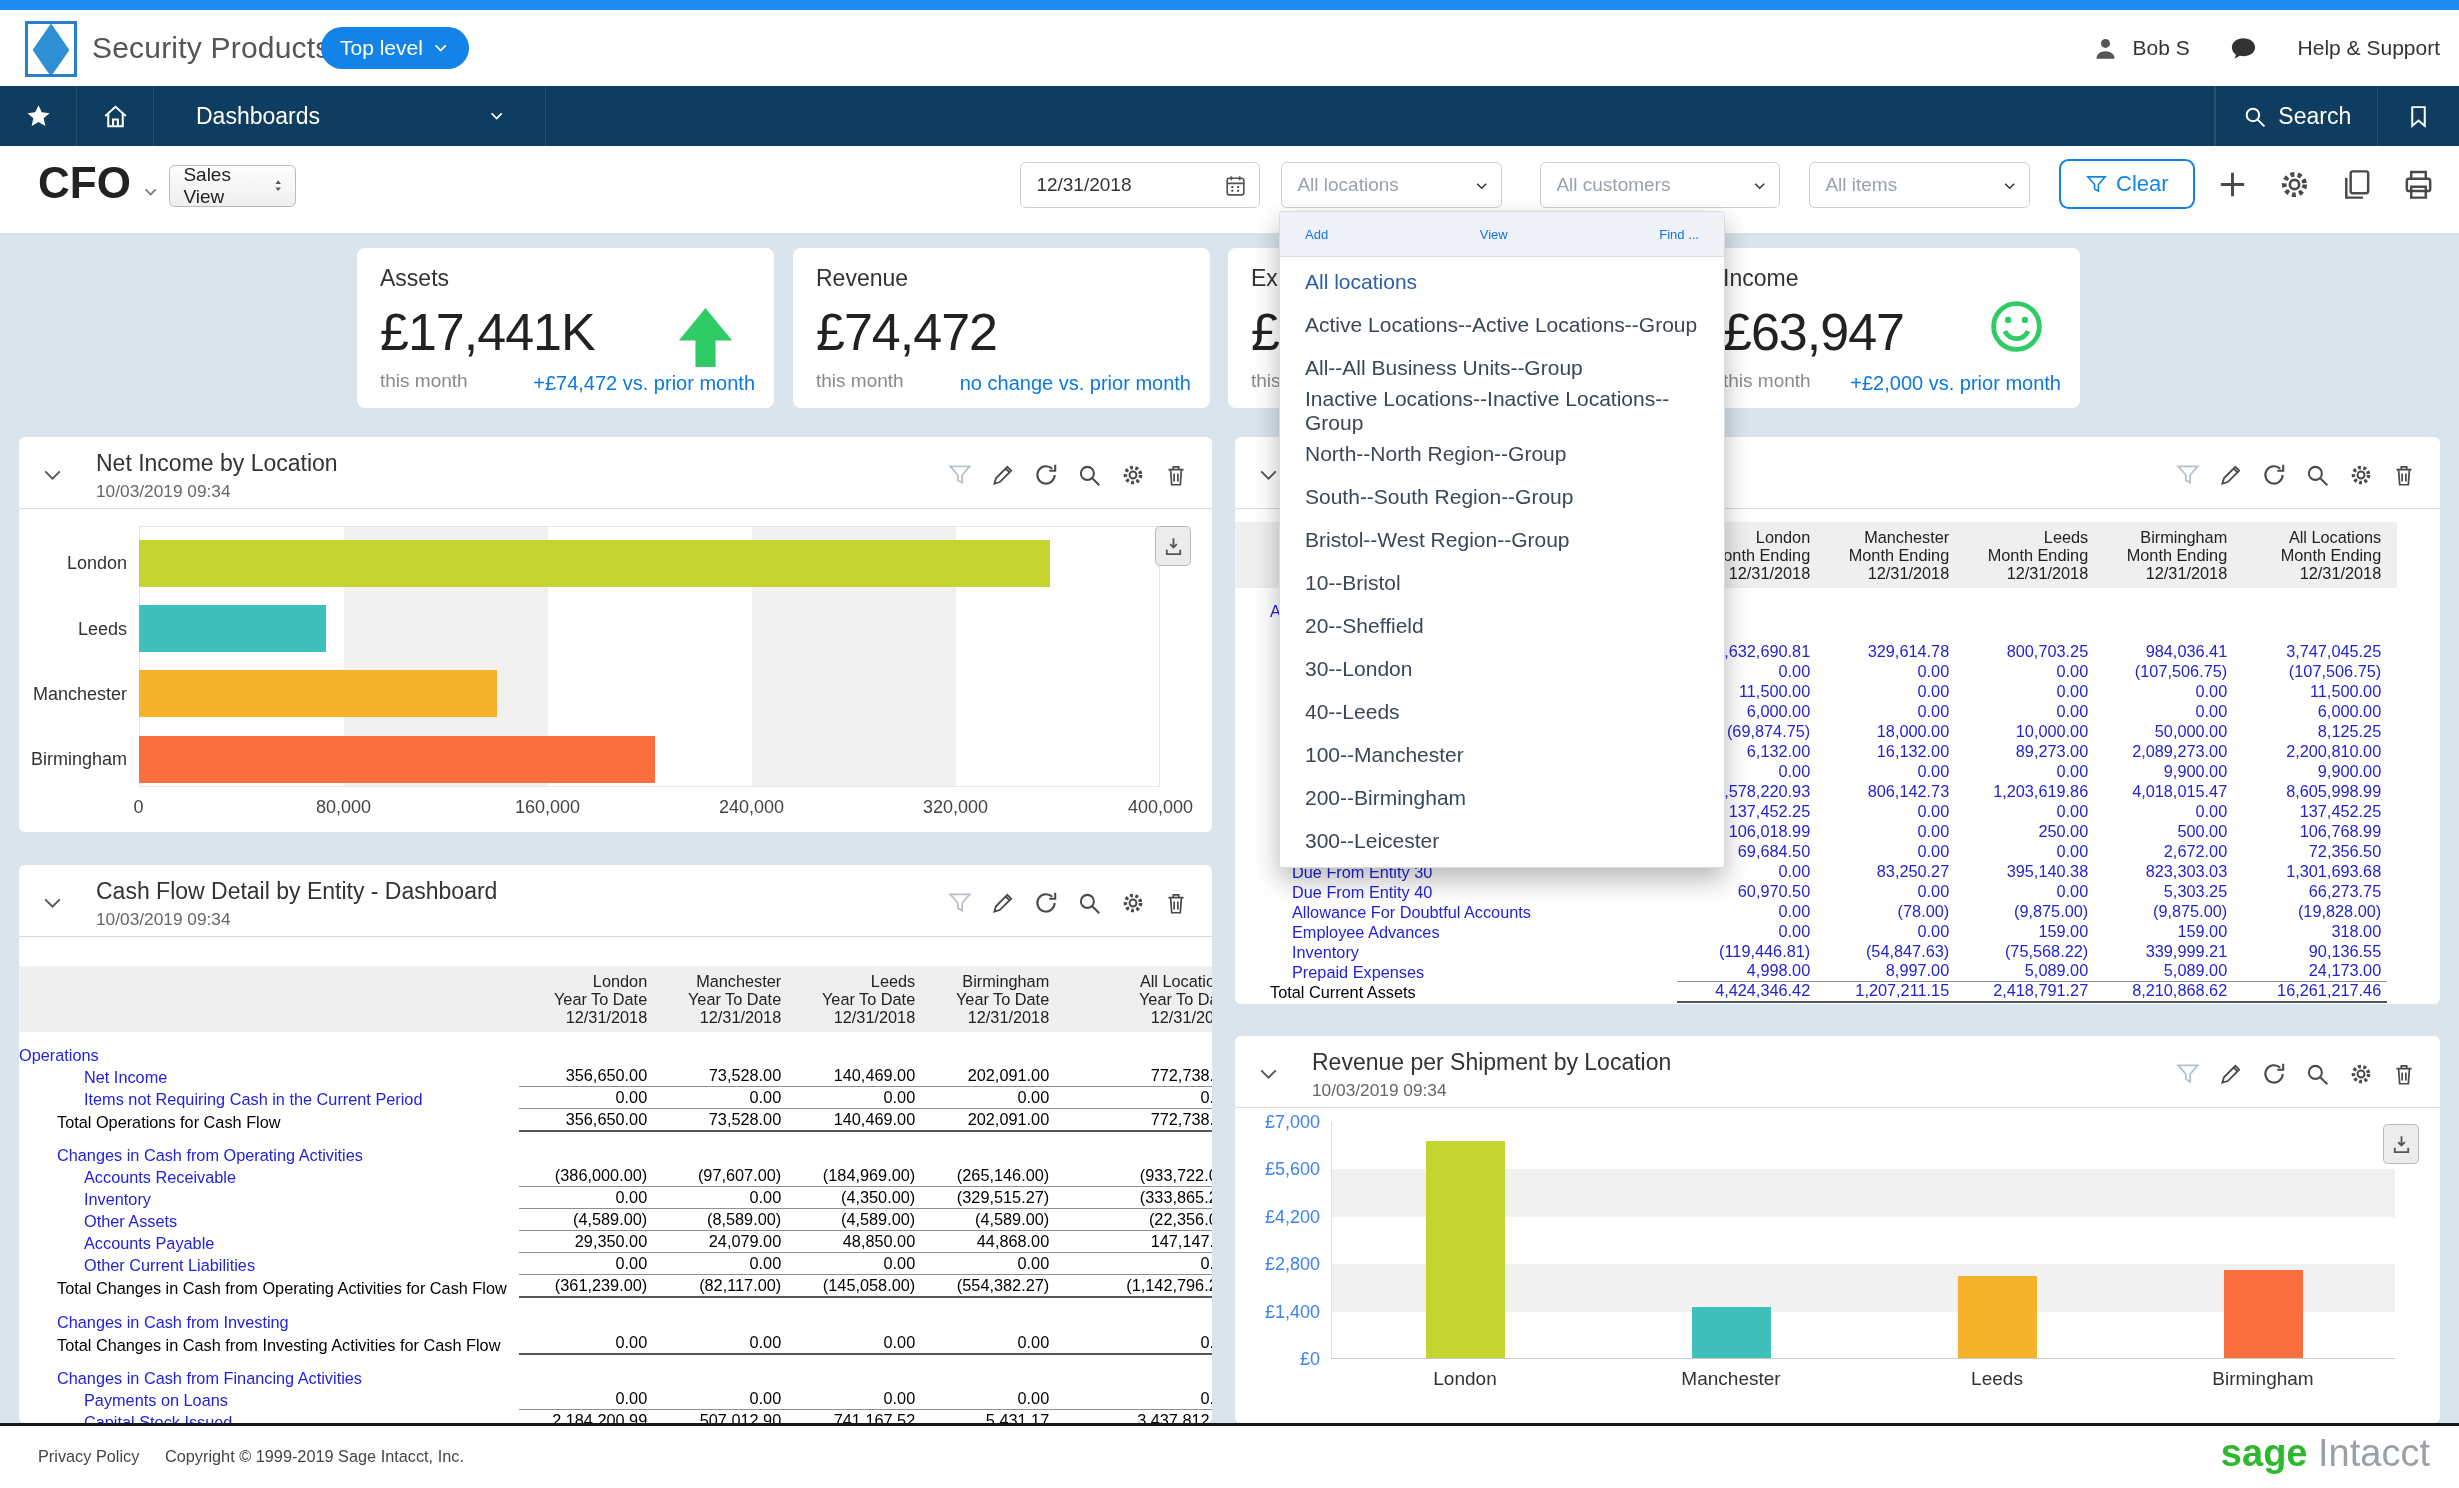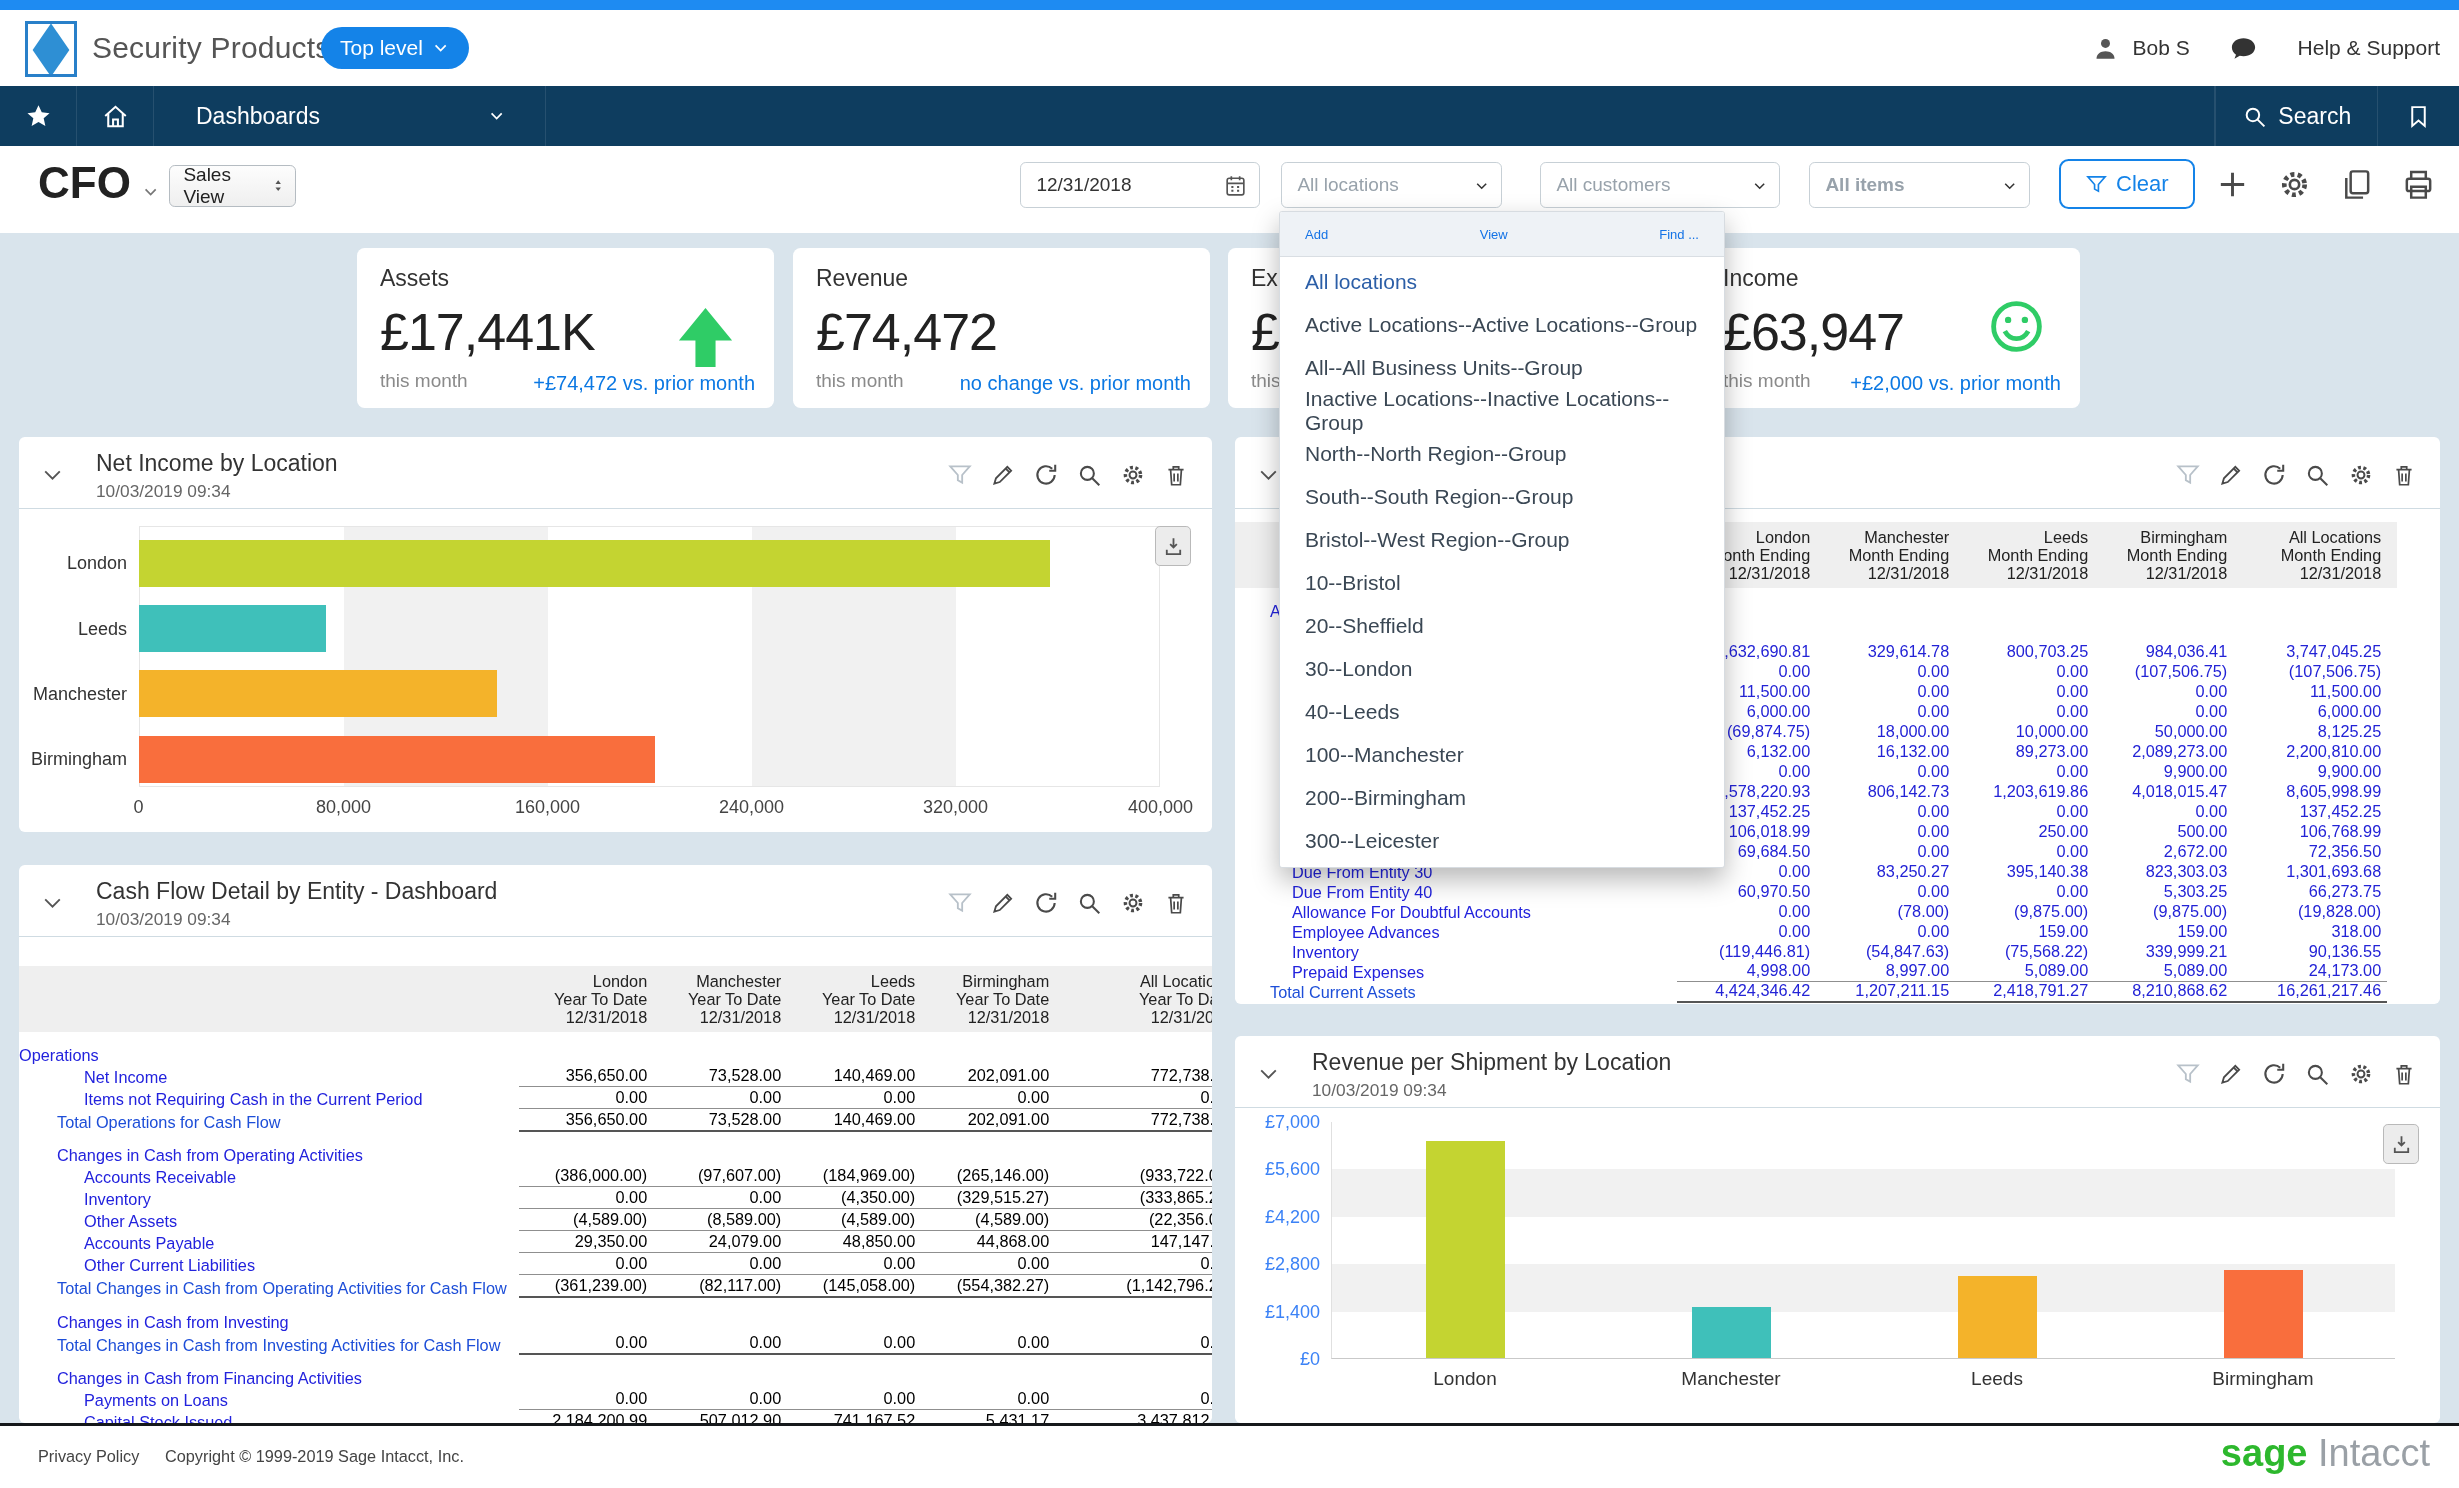--- a/index.html
+++ b/index.html
@@ -32,21 +32,21 @@
   .pagebar { position:absolute; left:0; top:146px; width:2459px; height:87px; background:#fff; }
   .page-title { position:absolute; left:38px; top:11.5px; font-size:44px; font-weight:600; color:#222; }
   .title-chev { position:absolute; left:142px; top:37px; color:#777; }
   .view-select { position:absolute; left:169px; top:19px; width:127px; height:42px; background:linear-gradient(#fdfdfd,#efefef); border:1px solid #b5bcc2; border-radius:5.8px; font-size:19px; color:#222; display:flex; align-items:center; justify-content:space-between; padding:0 9.6px 0 13.4px; cursor:pointer; }
   .ctl { position:absolute; top:16.3px; height:46px; background:#fff; border:1px solid #C7D0D6; border-radius:5.8px; display:flex; align-items:center; justify-content:space-between; padding:0 11.5px 0 15.4px; font-size:19px; cursor:pointer; }
   .ctl .ph { color:#98A2AB; }
   .ctl .val { color:#333; }
   .date-ctl { left:1020px; width:240px; }
   .loc-ctl { left:1281px; width:221px; }
   .cust-ctl { left:1540px; width:240px; }
-  .item-ctl { left:1809px; width:221px;font-weight:bold; }
+  .item-ctl { left:1809px; width:221px; }
   .clear-btn { position:absolute; left:2059px; top:13.4px; width:136px; height:50px; border:2.9px solid #1483E8; border-radius:9.6px; background:#fff; color:#1483E8; font-size:22px; display:flex; align-items:center; justify-content:center; gap:7.7px; cursor:pointer; }
   .pagebar-icons { position:absolute; left:2215px; top:21px; display:flex; gap:27px; color:#4a4a4a; }
   .pagebar-icons .icn { width:35px; height:35px; cursor:pointer; }
 
   
   .kpi { position:absolute; top:248px; width:417px; height:160px; background:#fff; border-radius:7.7px; padding:17.3px 23px; cursor:pointer; }
   .kpi .t { font-size:23px; color:#333; }
   .kpi .v { font-size:52px; color:#222; margin-top:9.6px; letter-spacing:-1px; }
   .kpi .s { font-size:19px; color:#8a8a8a; margin-top:7.7px; }
   .kpi .d { position:absolute; right:19px; bottom:13.4px; font-size:20px; color:#0B78E3; }
@@ -86,21 +86,21 @@
 
   
   .ftable { position:absolute; font-size:16.3px; }
   .fhead { display:flex; background:#EFEFEF; }
   .fhead .lbl { flex:0 0 auto; }
   .fcol { text-align:right; padding:5.8px 5.8px 5.8px 0; line-height:18px; color:#222; flex:0 0 auto; }
   .frow { display:flex; align-items:flex-end; }
   .frow .lbl { flex:0 0 auto; padding-top:1.9px; }
   .fcell { text-align:right; padding:1px 5.8px 1px 0; flex:0 0 auto; }
   .lbl.link, .lbl.section { color:#2222DD; cursor:pointer; }
-  .lbl.total { color:#1d4ed8; }
+  .lbl.total { color:#000000; }
   .vals { display:flex; }
   .u1 .vals { border-bottom:1px solid #8f8f8f; }
   .u2 .vals { border-bottom:2.9px double #555; }
   .mt { margin-top:12.5px; }
   .w2t { left:0; top:101px; width:1239px; }
   .w2t .lbl { width:500px; }
   .w2t .fcol.lbl { width:500px; }
   .w2t .num { width:134px; } .w2t .num5 { width:183px; }
   .w3t { left:0; top:85px; width:1162px; }
   .w3t .lbl { width:442px; }

